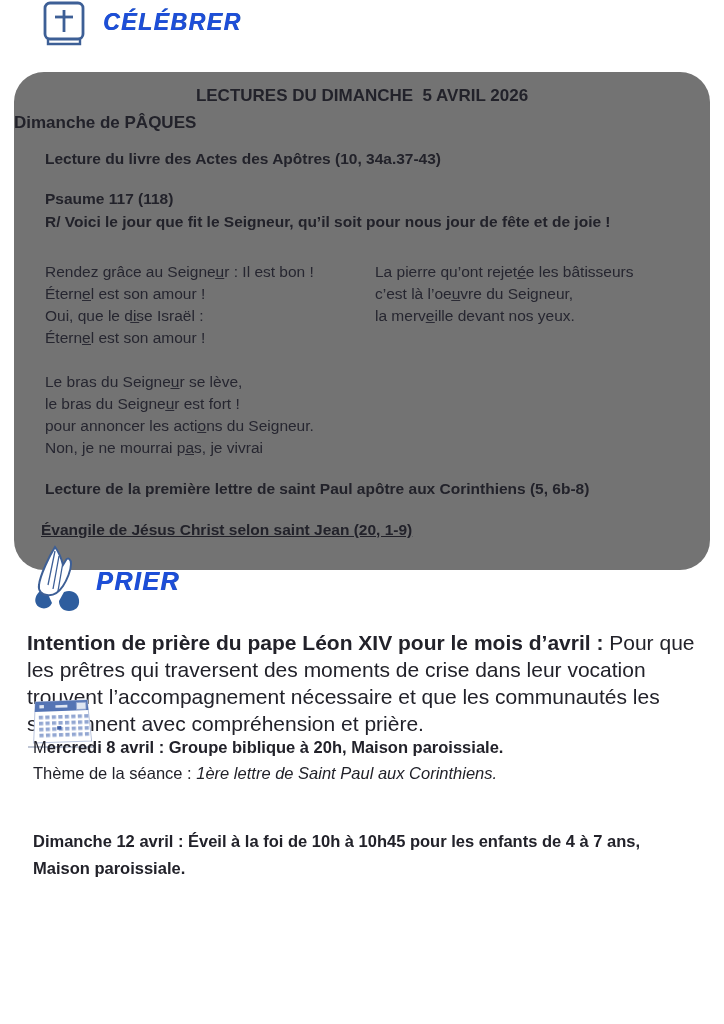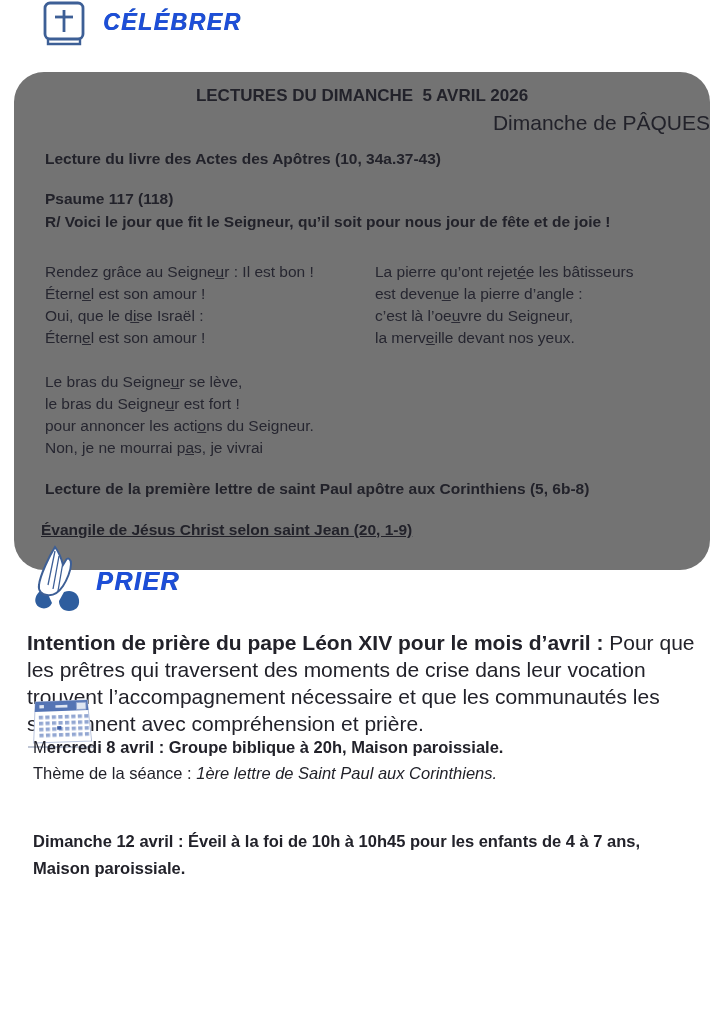--- a/index.html
+++ b/index.html
@@ -18,21 +18,21 @@
   .bible-icon{position:absolute; left:33px; top:1px; width:62px; height:47px;}
   .h-celebrer{position:absolute; left:103px; top:9px; font-size:23px;}
 
   
   .lectures-box{
     position:absolute; left:14px; top:59px; width:696px; height:498px;
     background:#737373; border-radius:30px;margin-top:13px;
   }
   .bx{position:absolute; font-size:15.5px; line-height:22px;}
   .bx-title{top:11px; left:0; width:100%; text-align:center; font-weight:bold; font-size:17px; line-height:26px;}
-  .bx-subtitle{top:38px; left:0; width:100%; text-align:right; font-weight:normal; font-size:21px; line-height:26px;}
+  .bx-subtitle{top:38px; left:0; width:100%; text-align:left; font-weight:bold; font-size:17px; line-height:26px;}
   .bx-bold{font-weight:bold;}
   .bx-r1{top:76px; left:31px;text-align:right;}
   .bx-ps-title{top:116px; left:31px;}
   .bx-refrain{top:139px; left:31px;}
   .bx-col1{top:189px; left:31px;}
   .bx-col2{top:189px; left:361px;}
   .bx-st3{top:299px; left:31px;}
   .bx-r2{top:406px; left:31px;}
   .bx-gospel{top:447px; left:27px;text-decoration:underline;}
   .psalm-line{font-size:15.5px; line-height:22px; color:#262630;}
@@ -78,21 +78,20 @@
     <div class="bx bx-bold bx-refrain">R/ Voici le jour que fit le Seigneur, qu’il soit pour nous jour de fête et de joie !</div>
 
     <div class="bx bx-col1">
       <div class="psalm-line">Rendez grâce au Seigneu̲r : Il est bon !</div>
       <div class="psalm-line">Éterne̲l est son amour !</div>
       <div class="psalm-line">Oui, que le di̲se Israël :</div>
       <div class="psalm-line">Éterne̲l est son amour !</div>
     </div>
     <div class="bx bx-col2">
       <div class="psalm-line">La pierre qu’ont rejeté̲e les bâtisseurs</div>
-      <div class="psalm-line">est devenu̲e la pierre d’angle :</div>
       <div class="psalm-line">c’est là l’oeu̲vre du Seigneur,</div>
       <div class="psalm-line">la merve̲ille devant nos yeux.</div>
     </div>
     <div class="bx bx-st3">
       <div class="psalm-line">Le bras du Seigneu̲r se lève,</div>
       <div class="psalm-line">le bras du Seigneu̲r est fort !</div>
       <div class="psalm-line">pour annoncer les actio̲ns du Seigneur.</div>
       <div class="psalm-line">Non, je ne mourrai pa̲s, je vivrai</div>
     </div>
 

